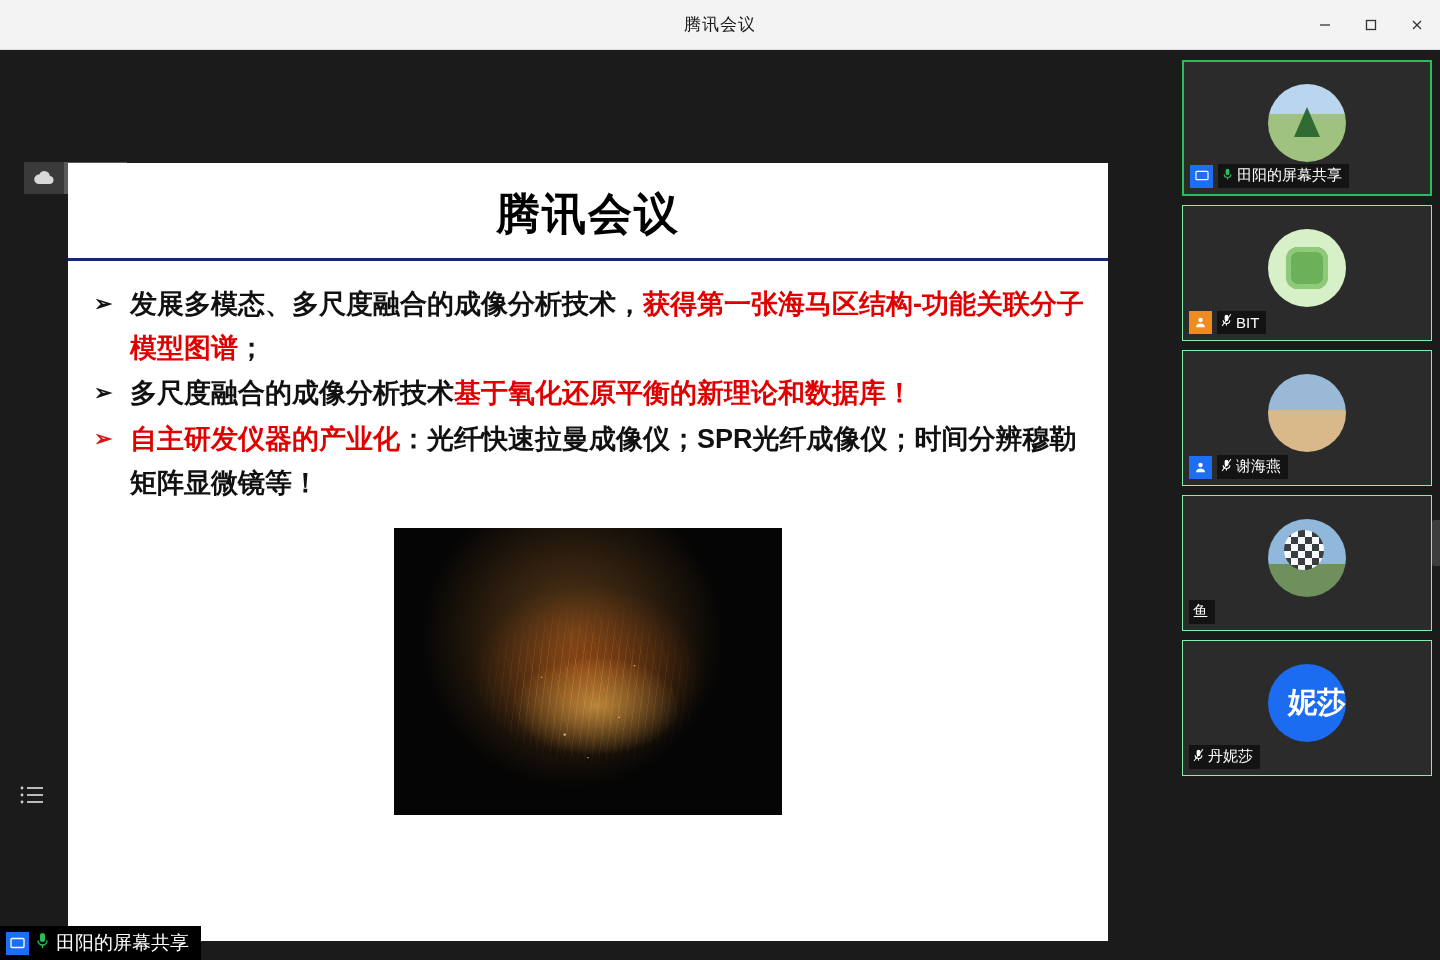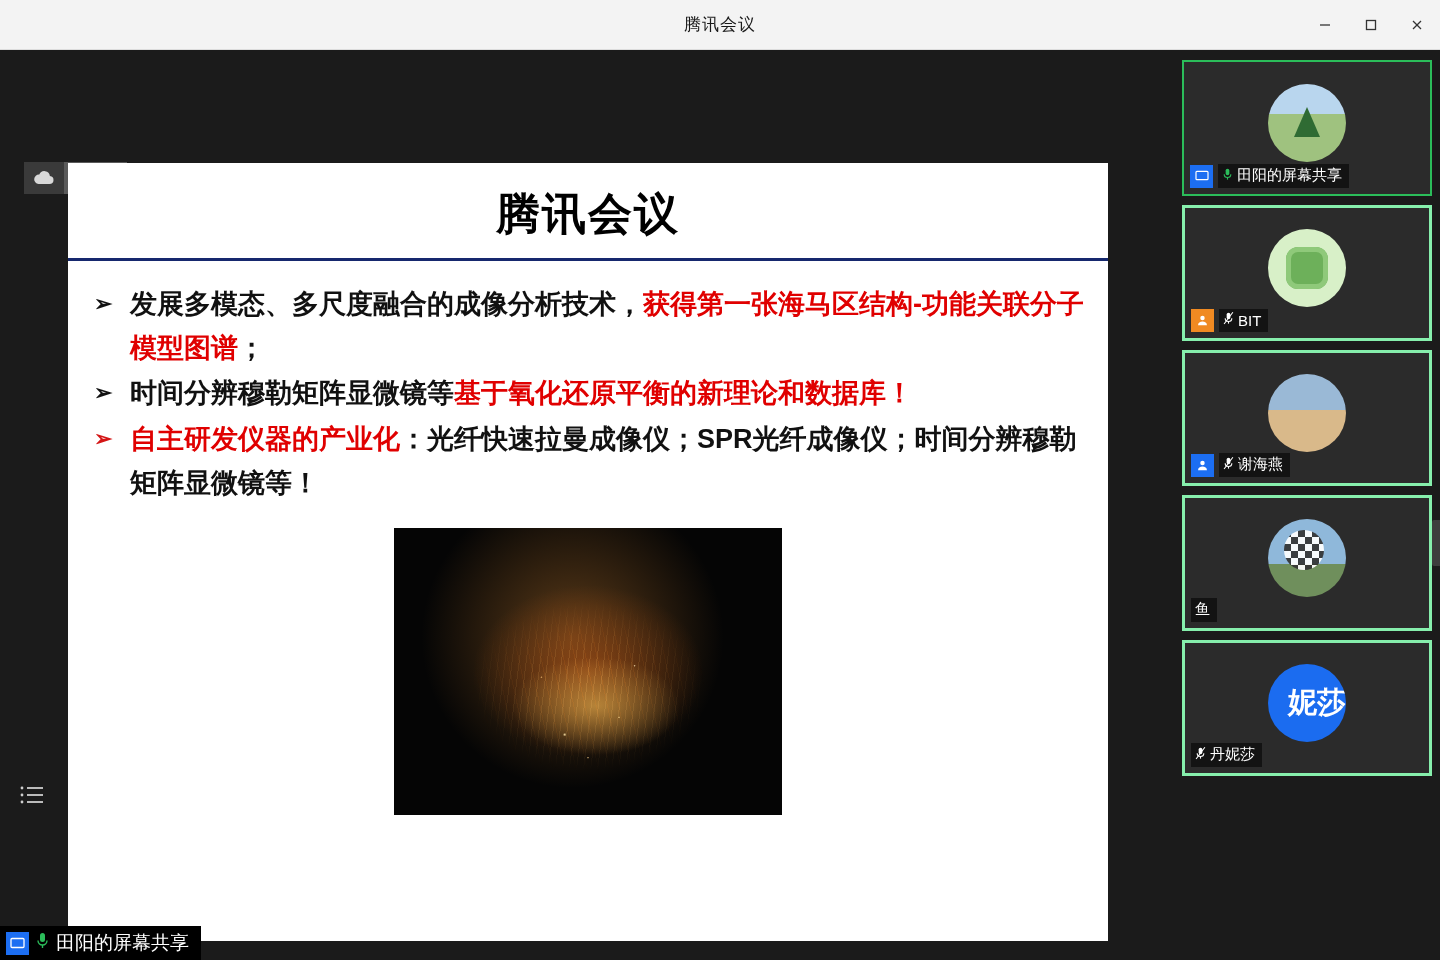--- a/index.html
+++ b/index.html
@@ -186,21 +186,21 @@
     background: #1b1b1b;
     padding: 10px 8px 0 8px;
     display: flex; flex-direction: column;
     gap: 9px;
     position: relative;
   }
   .tile {
     position: relative;
     height: 136px;
     background: #2b2b2b;
-    border: 3px solid #86efac;
+    border: 1px solid #86efac;
     overflow: hidden;
   }
   .tile.active { border: 2px solid #2bbd5a; }
   .avatar {
     position: absolute;
     left: 50%; top: 46%;
     transform: translate(-50%, -50%);
     width: 78px; height: 78px;
     border-radius: 50%;
     overflow: hidden;
@@ -351,21 +351,21 @@
           <div class="bullet">
             <span class="marker">➢</span>
             <span class="txt">
               <span class="black">发展多模态、多尺度融合的成像分析技术，</span><span class="red">获得第一张海马区结构-功能关联分子模型图谱</span><span class="black">；</span>
             </span>
           </div>
 
           <div class="bullet">
             <span class="marker">➢</span>
             <span class="txt">
-              <span class="black">时间分辨穆勒矩阵显微镜等</span><span class="red">基于氧化还原平衡的新理论和数据库！</span>
+              <span class="black">多尺度融合的成像分析技术</span><span class="red">基于氧化还原平衡的新理论和数据库！</span>
             </span>
           </div>
 
           <div class="bullet red-marker">
             <span class="marker">➢</span>
             <span class="txt">
               <span class="red">自主研发仪器的产业化</span><span class="black">：光纤快速拉曼成像仪；SPR光纤成像仪；时间分辨穆勒矩阵显微镜等！</span>
             </span>
           </div>
 

